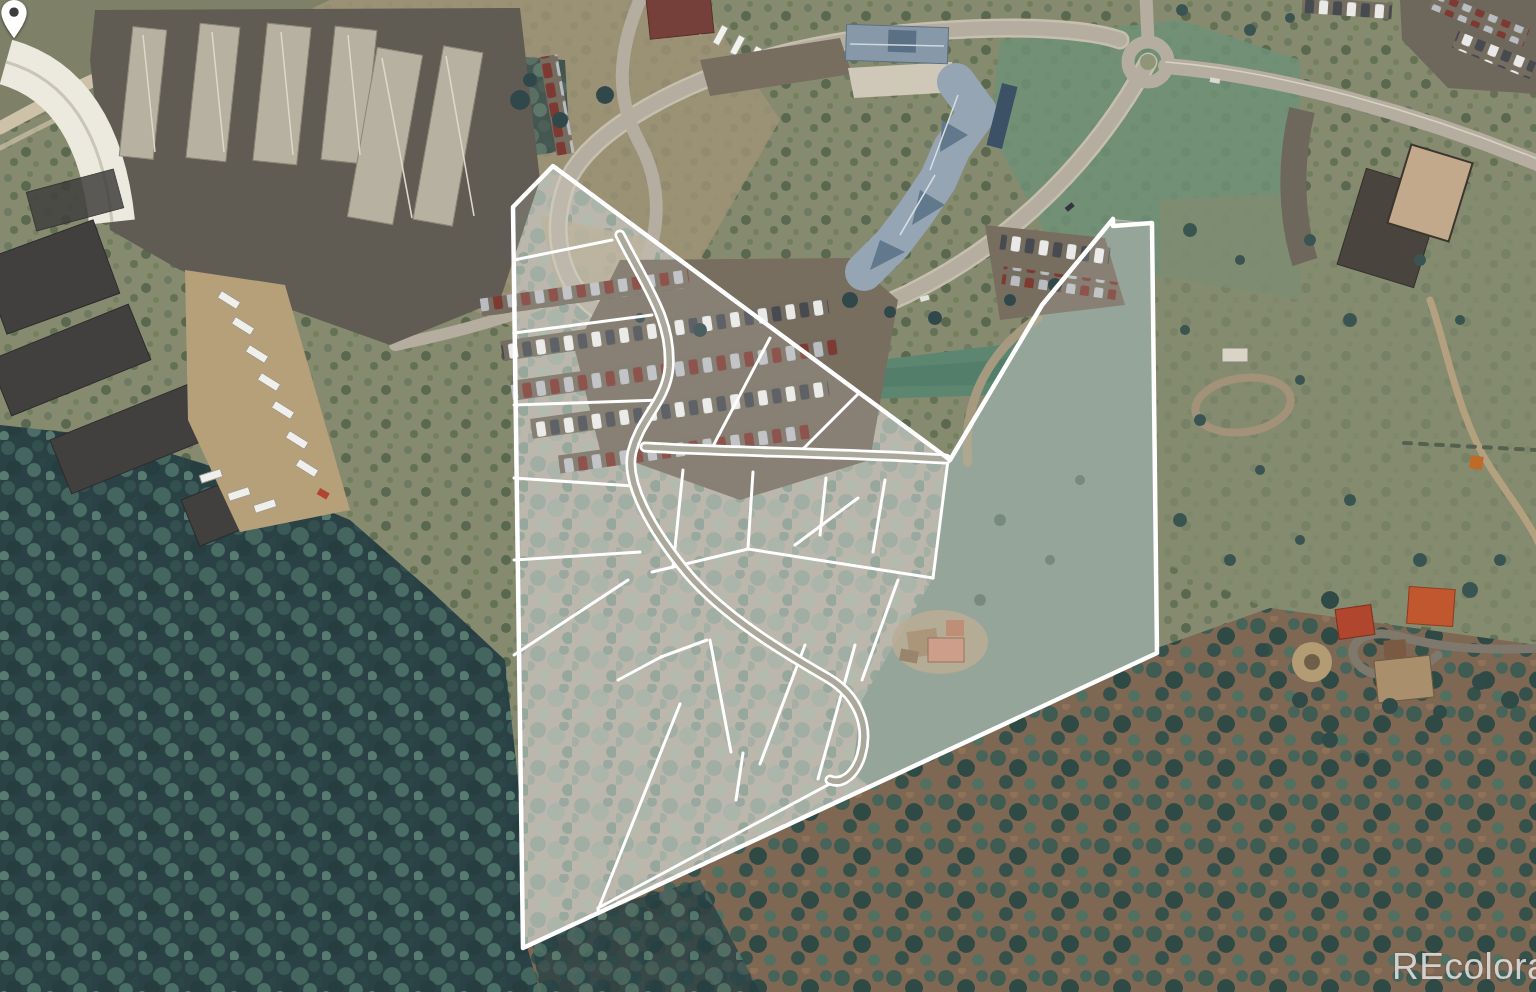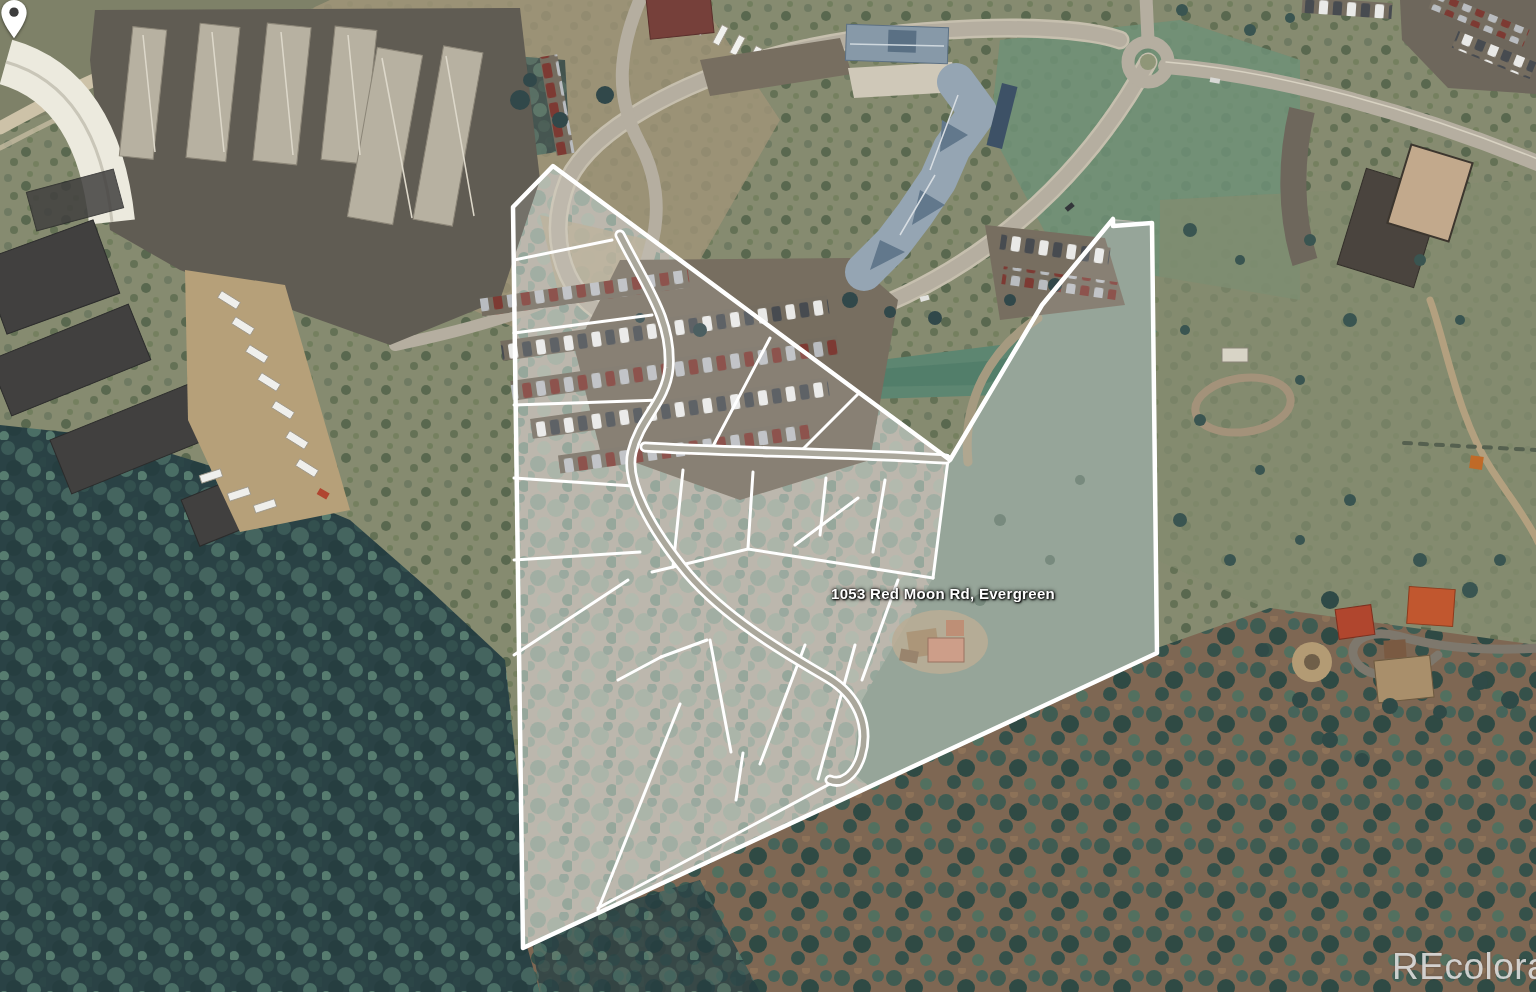--- a/index.html
+++ b/index.html
@@ -320,16 +320,15 @@
     </g>
     <polygon points="553,166 950,460 1042,305 1113,219 1113,226 1152,223 1157,653 523,948 513,207" fill="none" stroke="#ffffff" stroke-width="4.5" stroke-linejoin="round"></polygon>
   </g>
 </svg>
 
 <svg class="map-pin" viewBox="0 0 24 36">
   <path d="M12 0 C5.4 0 0 5.4 0 12 c0 9 12 24 12 24 s12-15 12-24 C24 5.4 18.6 0 12 0 z" fill="#ffffff"></path>
   <circle cx="12" cy="11.5" r="4.4" fill="#3d3d3d"></circle>
 </svg>
 
-<div class="address-label">1053 Red Moon Rd, Evergreen</div>
 
 <div class="watermark">REcolorado</div>
 </div>
 
 </body></html>

